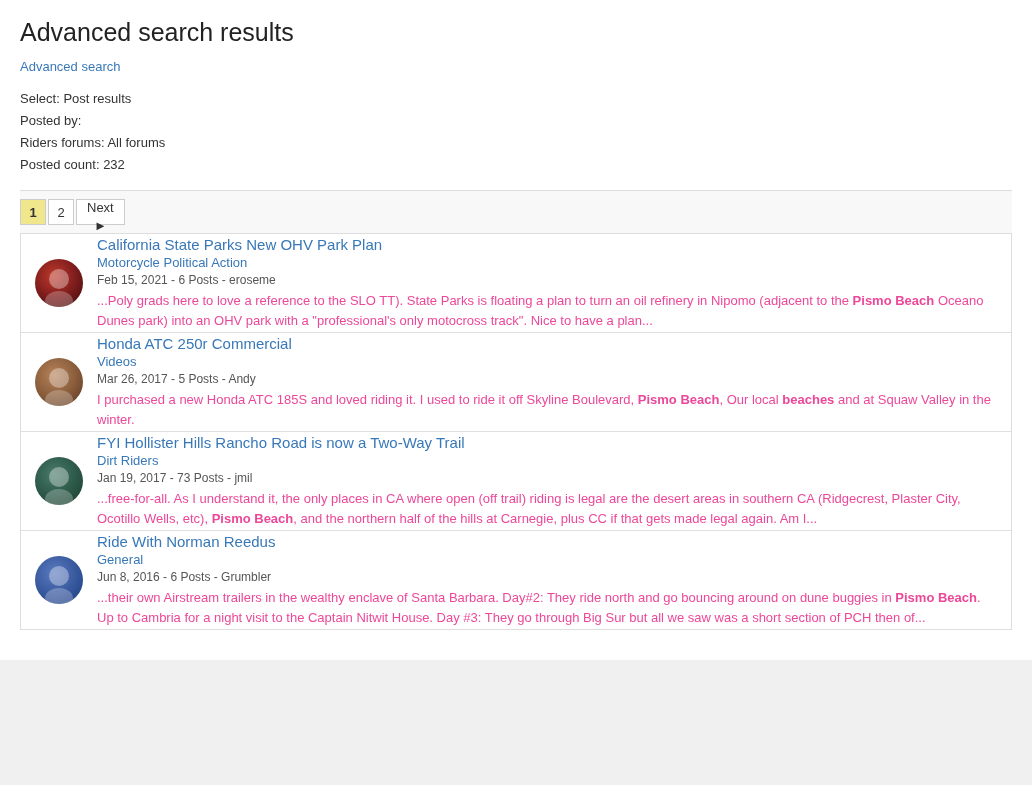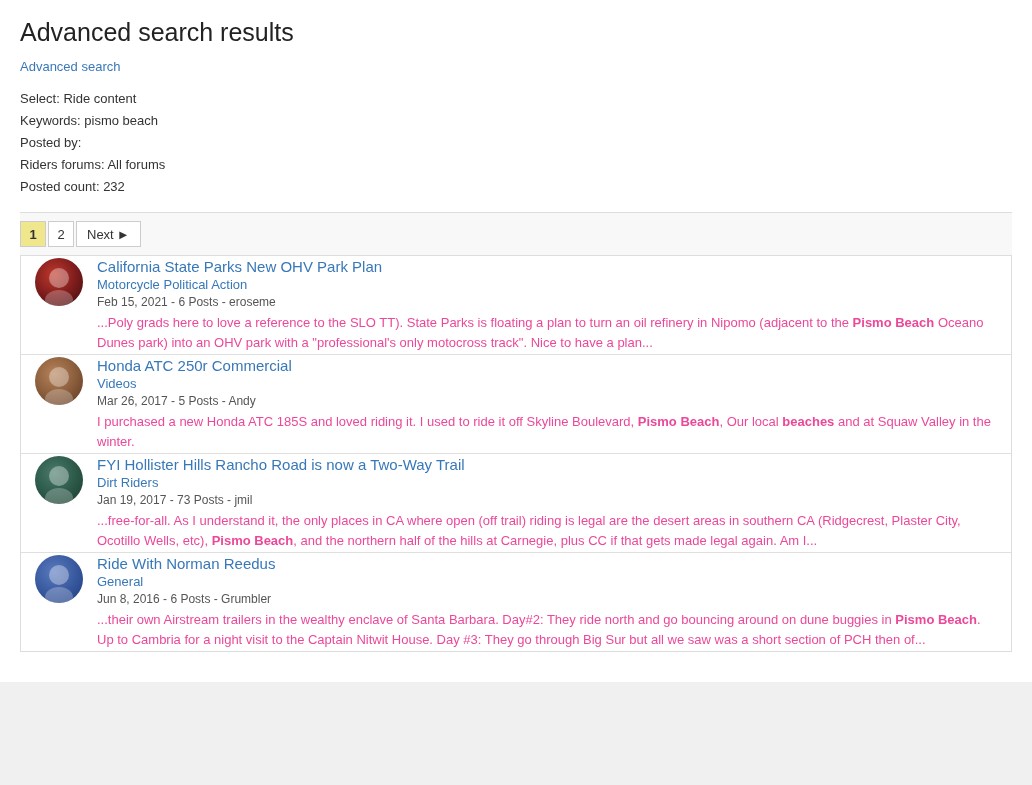--- a/index.html
+++ b/index.html
@@ -68,28 +68,29 @@
       align-items: center;
       gap: 3px;
       padding: 0 10px;
       height: 26px;
       border: 1px solid #ccc;
       background: #fff;
       color: #333;
       font-size: 13px;
       cursor: pointer;
       text-decoration: none;
+      flex-direction: column;
     }
     .results-list {
       border: 1px solid #ddd;
       border-top: none;
     }
     .result-item {
       display: flex;
-      align-items: flex-start;
+      align-items: center;
       gap: 14px;
       padding: 2px 14px;
       border-bottom: 1px solid #e0e0e0;
       background: #fff;
     }
     .result-item:last-child { border-bottom: none; }
     .avatar {
       width: 48px;
       height: 48px;
       border-radius: 50%;
@@ -140,25 +141,21 @@
 
 <div class="page-wrapper">
 
   <h1 class="page-title">Advanced search results</h1>
 
   <a class="advanced-search-link" href="#">Advanced search</a>
 
   <div class="search-meta">
     <div>
       <span>Select:</span>
-      <span>Ride content</span>
-    </div>
-    <div>
-      <span>Keywords:</span>
-      <span>pismo beach</span>
+      <span>Post results</span>
     </div>
     <div>
       <span>Posted by:</span>
       <span></span>
     </div>
     <div>
       <span>Riders forums:</span>
       <span>All forums</span>
     </div>
     <div>

